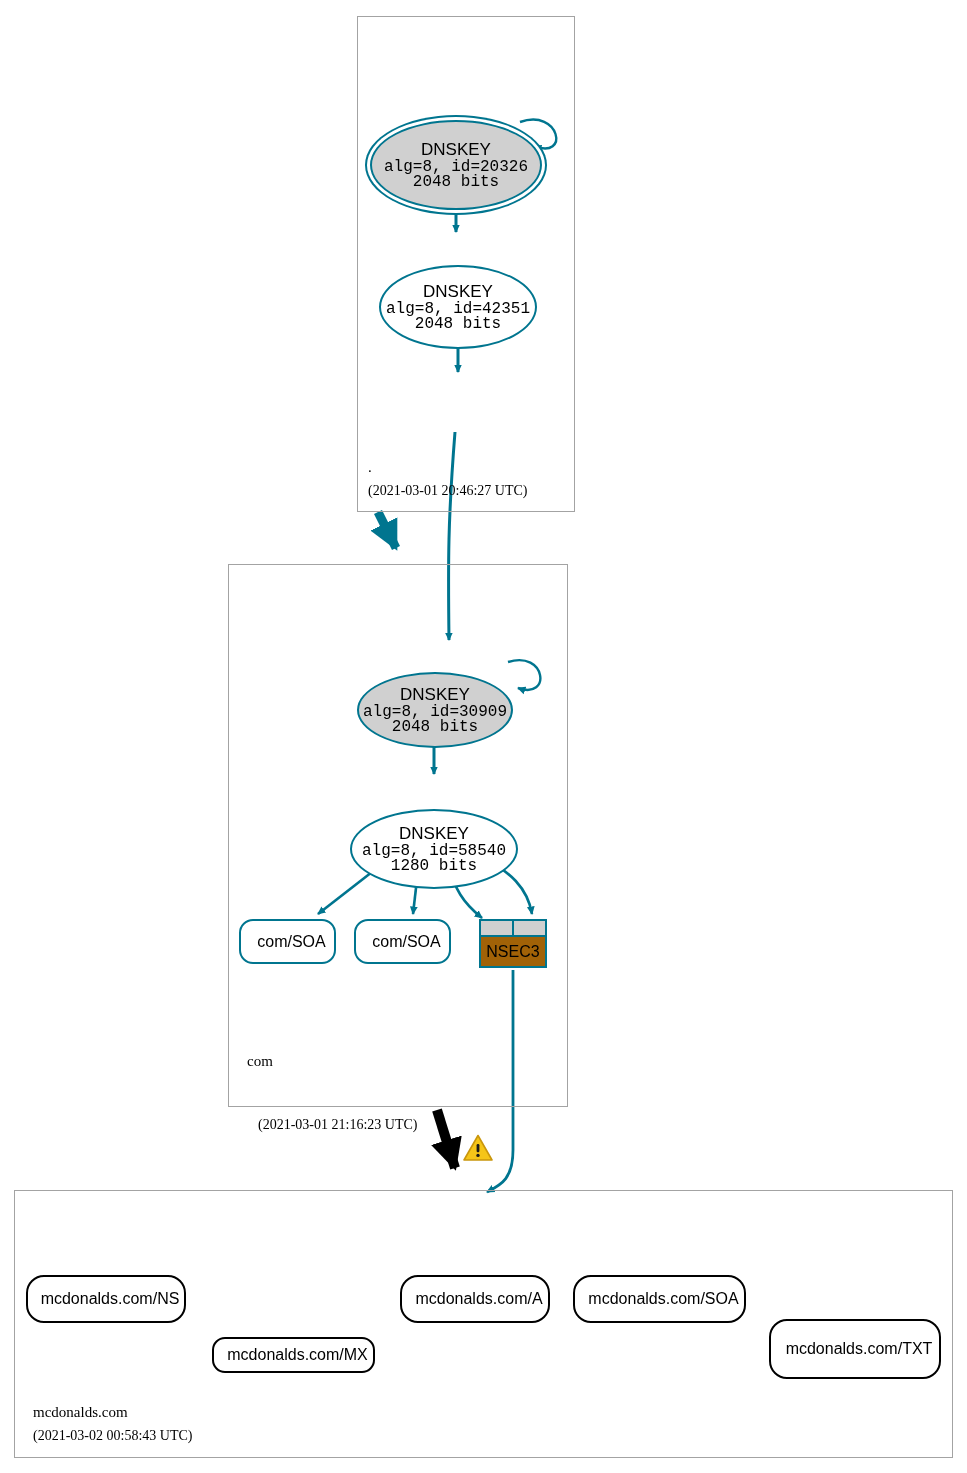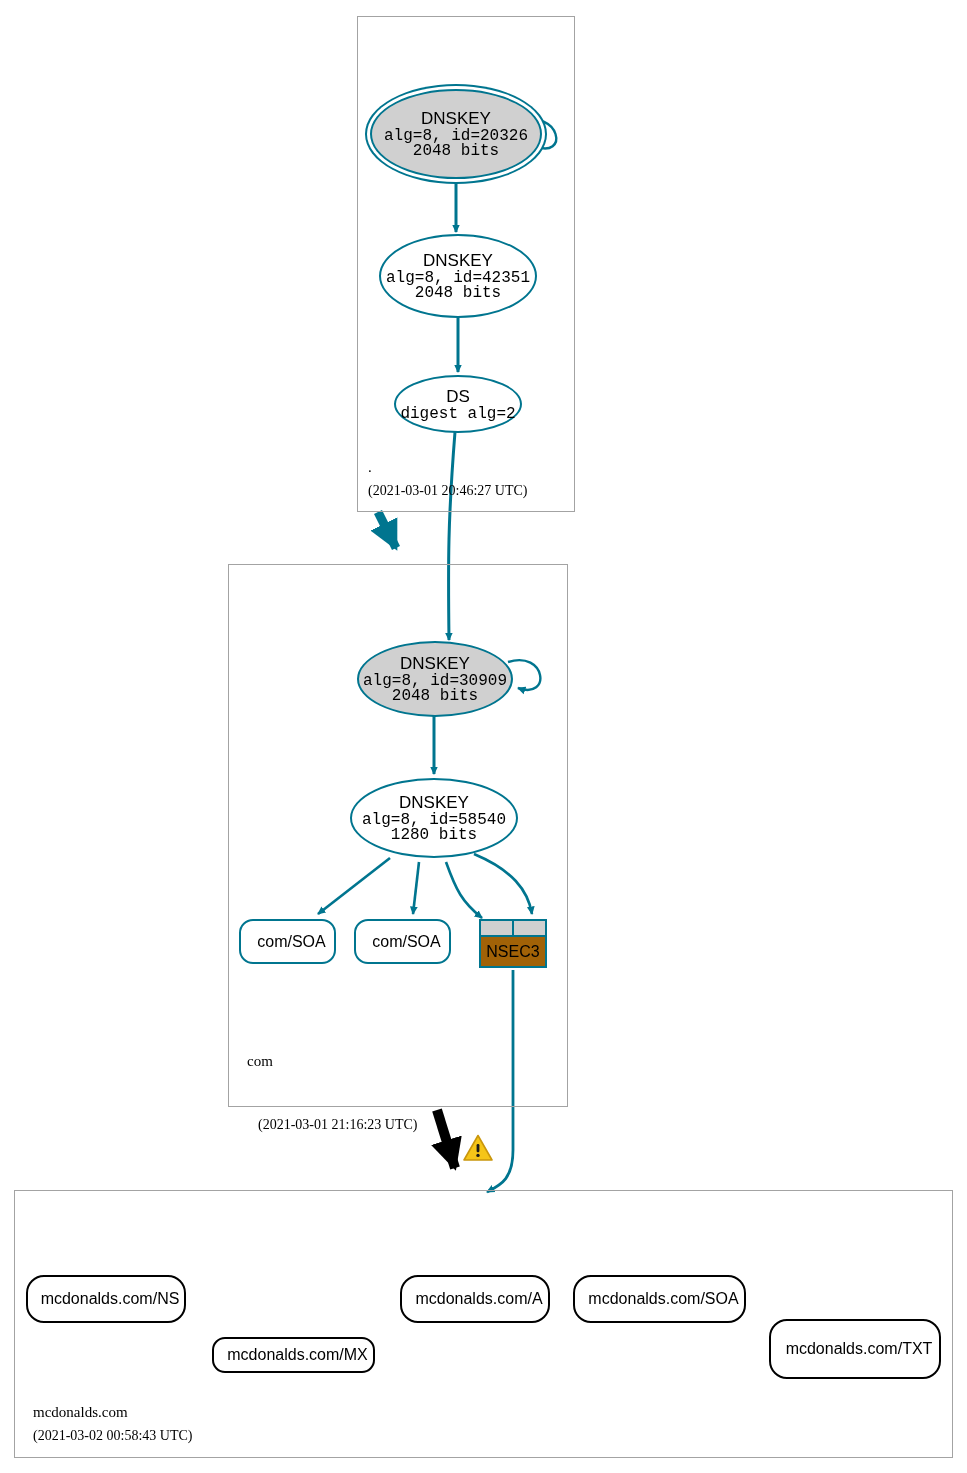--- a/index.html
+++ b/index.html
@@ -43,20 +43,21 @@
   }
   .node {
     position: absolute;
     box-sizing: border-box;
     display: flex;
     flex-direction: column;
     align-items: center;
     justify-content: center;
     text-align: right;
     color: #000000;
+    margin-top: 31px;
   }
   .ellipse-node {
     border: 2px solid #00758f;
     border-radius: 50%;
     background: #ffffff;
   }
   .ellipse-node.ksk {
     background: #d0d0d0;
   }
   .ellipse-node.double {
@@ -207,24 +208,20 @@
     <div class="node-sub">alg=8, id=20326</div>
     <div class="node-sub">2048 bits</div>
   </div>
 
   <div class="node ellipse-node" style="left:379px; top:234px; width:158px; height:84px;">
     <div class="node-title">DNSKEY</div>
     <div class="node-sub">alg=8, id=42351</div>
     <div class="node-sub">2048 bits</div>
   </div>
 
-  <div class="node ellipse-node" style="left:394px; top:375px; width:128px; height:58px;">
-    <div class="node-title">DS</div>
-    <div class="node-sub">digest alg=2</div>
-  </div>
 
   <div class="zone-box" style="left:228px; top:564px; width:340px; height:543px;"></div>
 
   <div class="zone-label zone-name" style="left:247px; top:1052px;">com</div>
   <div class="zone-label zone-time" style="left:258px; top:1077px;margin-top:39px;">(2021-03-01 21:16:23 UTC)</div>
 
   <div class="node ellipse-node ksk" style="left:357px; top:641px; width:156px; height:76px;">
     <div class="node-title">DNSKEY</div>
     <div class="node-sub">alg=8, id=30909</div>
     <div class="node-sub">2048 bits</div>

